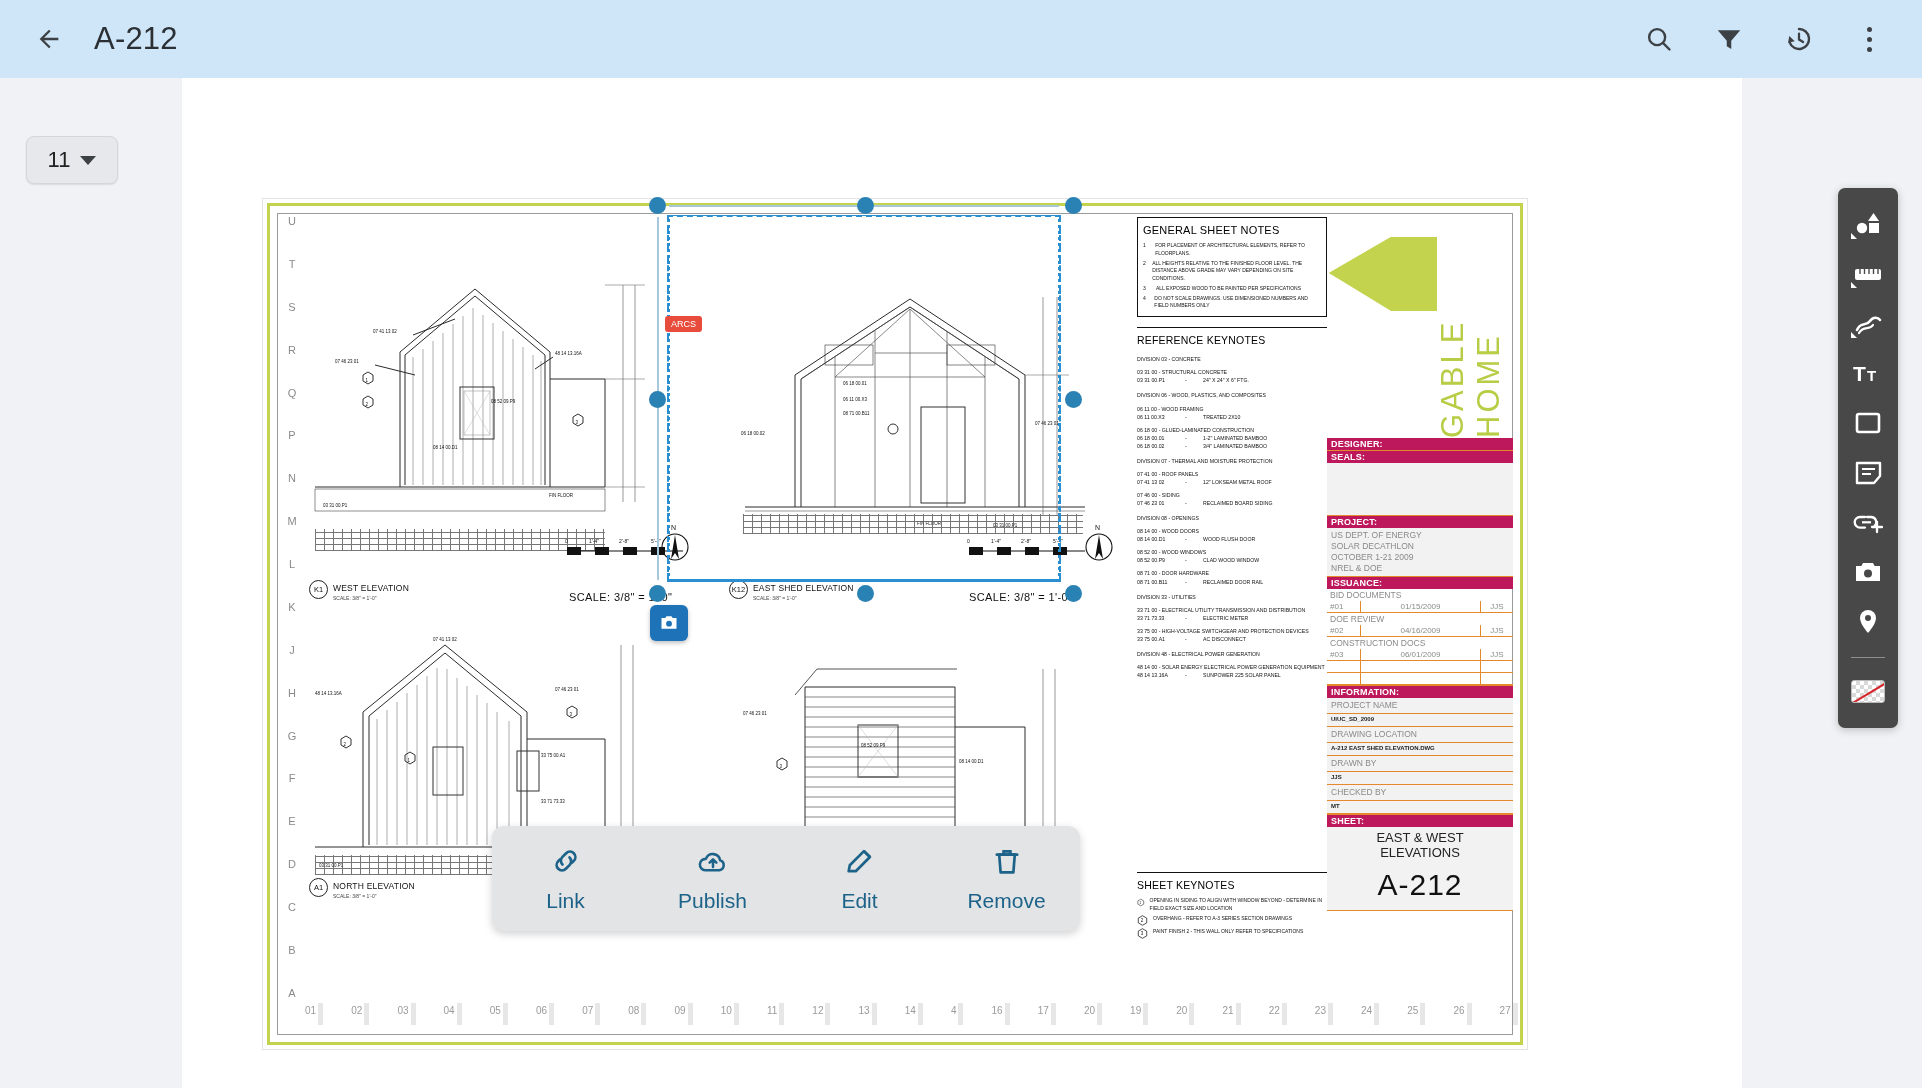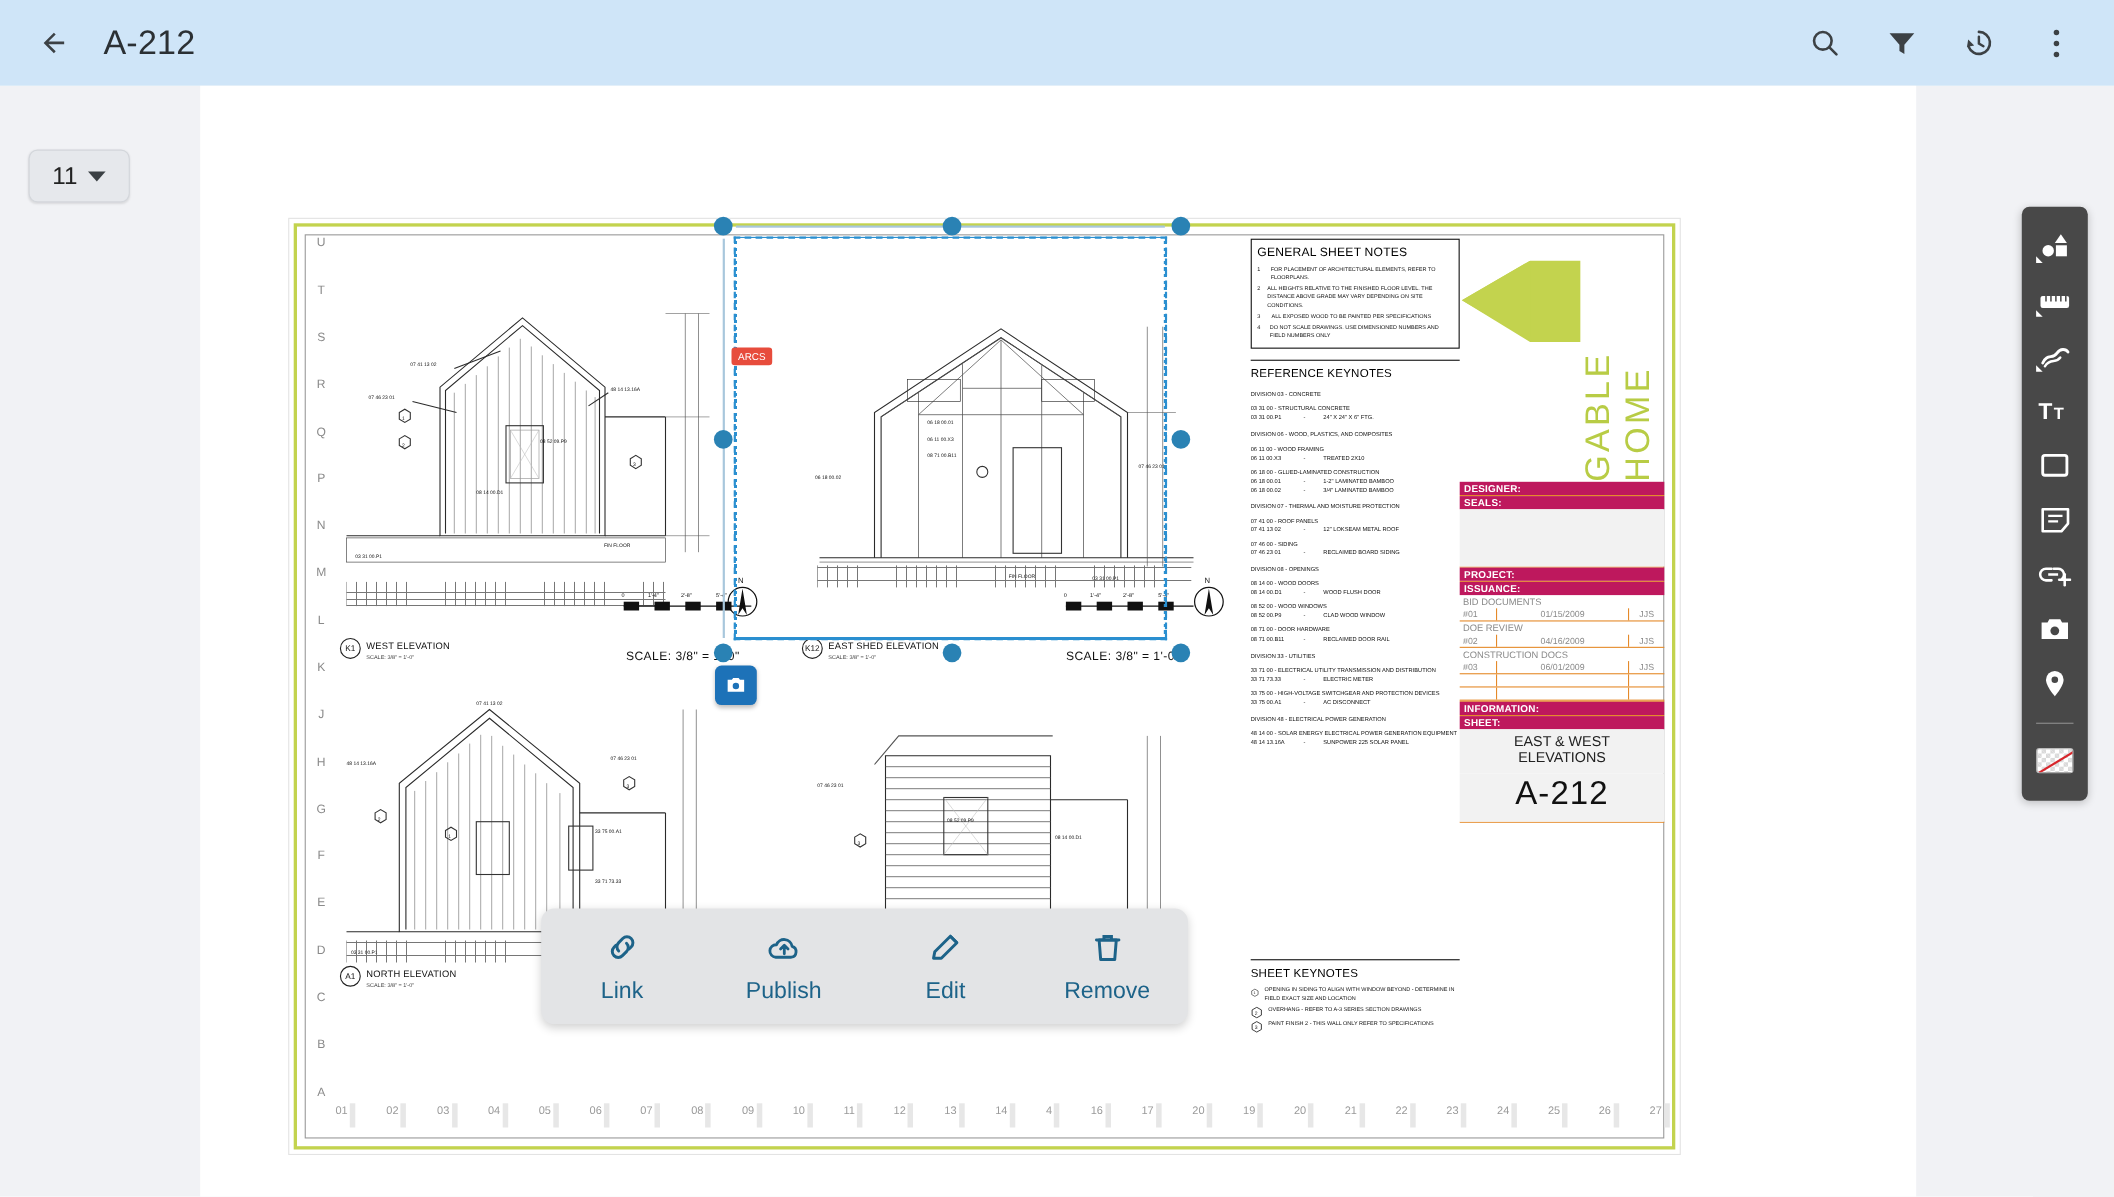--- a/index.html
+++ b/index.html
@@ -728,20 +728,24 @@
           <div class="tb-head">DESIGNER:</div>
         </div>
 
         <div class="tb-sec">
           <div class="tb-head">SEALS:</div>
           <div class="tb-blank"></div>
         </div>
 
         <div class="tb-sec">
           <div class="tb-head">PROJECT:</div>
+          <div class="tb-body" style="white-space:pre-line">US DEPT. OF ENERGY
+SOLAR DECATHLON
+OCTOBER 1-21 2009
+NREL &amp; DOE</div>
         </div>
 
         <div class="tb-sec">
           <div class="tb-head">ISSUANCE:</div>
           <div id="issuanceRows">
               <div class="tb-issue-name">BID DOCUMENTS</div>
               <div class="tb-issue-row">
                 <div class="c1">#01</div>
                 <div class="c2">01/15/2009</div>
                 <div class="c3">JJS</div>
@@ -766,20 +770,30 @@
             </div>
           <div class="tb-issue-row">
               <div class="c1">&nbsp;</div>
               <div class="c2">&nbsp;</div>
               <div class="c3">&nbsp;</div>
             </div>
         </div>
 
         <div class="tb-sec">
           <div class="tb-head">INFORMATION:</div>
+          <div id="infoFields">
+              <div class="tb-body" style="border-bottom: 1px solid rgb(229, 138, 42);">PROJECT NAME</div>
+              <div class="tb-body small" style="border-bottom: 1px solid rgb(229, 138, 42);">UIUC_SD_2009</div>
+              <div class="tb-body" style="border-bottom: 1px solid rgb(229, 138, 42);">DRAWING LOCATION</div>
+              <div class="tb-body small" style="border-bottom: 1px solid rgb(229, 138, 42);">A-212 EAST SHED ELEVATION.DWG</div>
+              <div class="tb-body" style="border-bottom: 1px solid rgb(229, 138, 42);">DRAWN BY</div>
+              <div class="tb-body small" style="border-bottom: 1px solid rgb(229, 138, 42);">JJS</div>
+              <div class="tb-body" style="border-bottom: 1px solid rgb(229, 138, 42);">CHECKED BY</div>
+              <div class="tb-body small" style="border-bottom: 1px solid rgb(229, 138, 42);">MT</div>
+            </div>
         </div>
 
         <div class="tb-sec">
           <div class="tb-head">SHEET:</div>
           <div class="tb-sheet-title" style="white-space:pre-line">EAST &amp; WEST
 ELEVATIONS</div>
           <div class="tb-sheet-num">A-212</div>
         </div>
       </div>
     </div>

